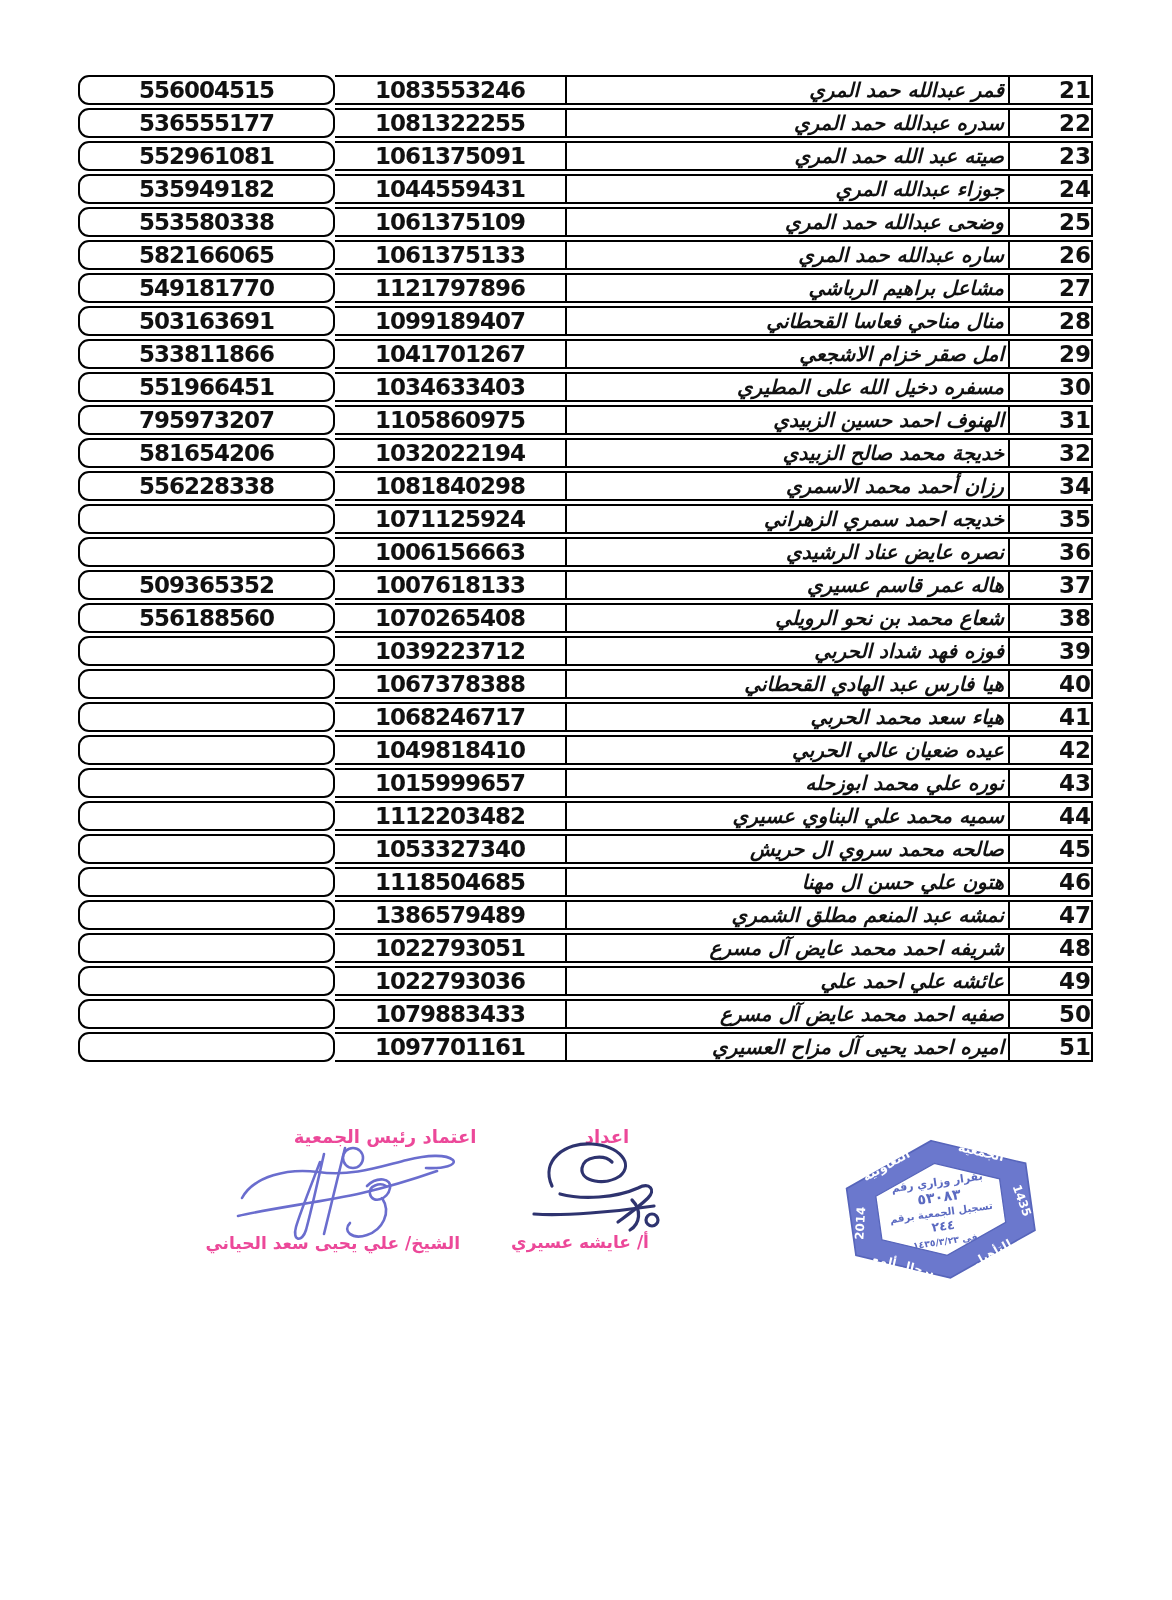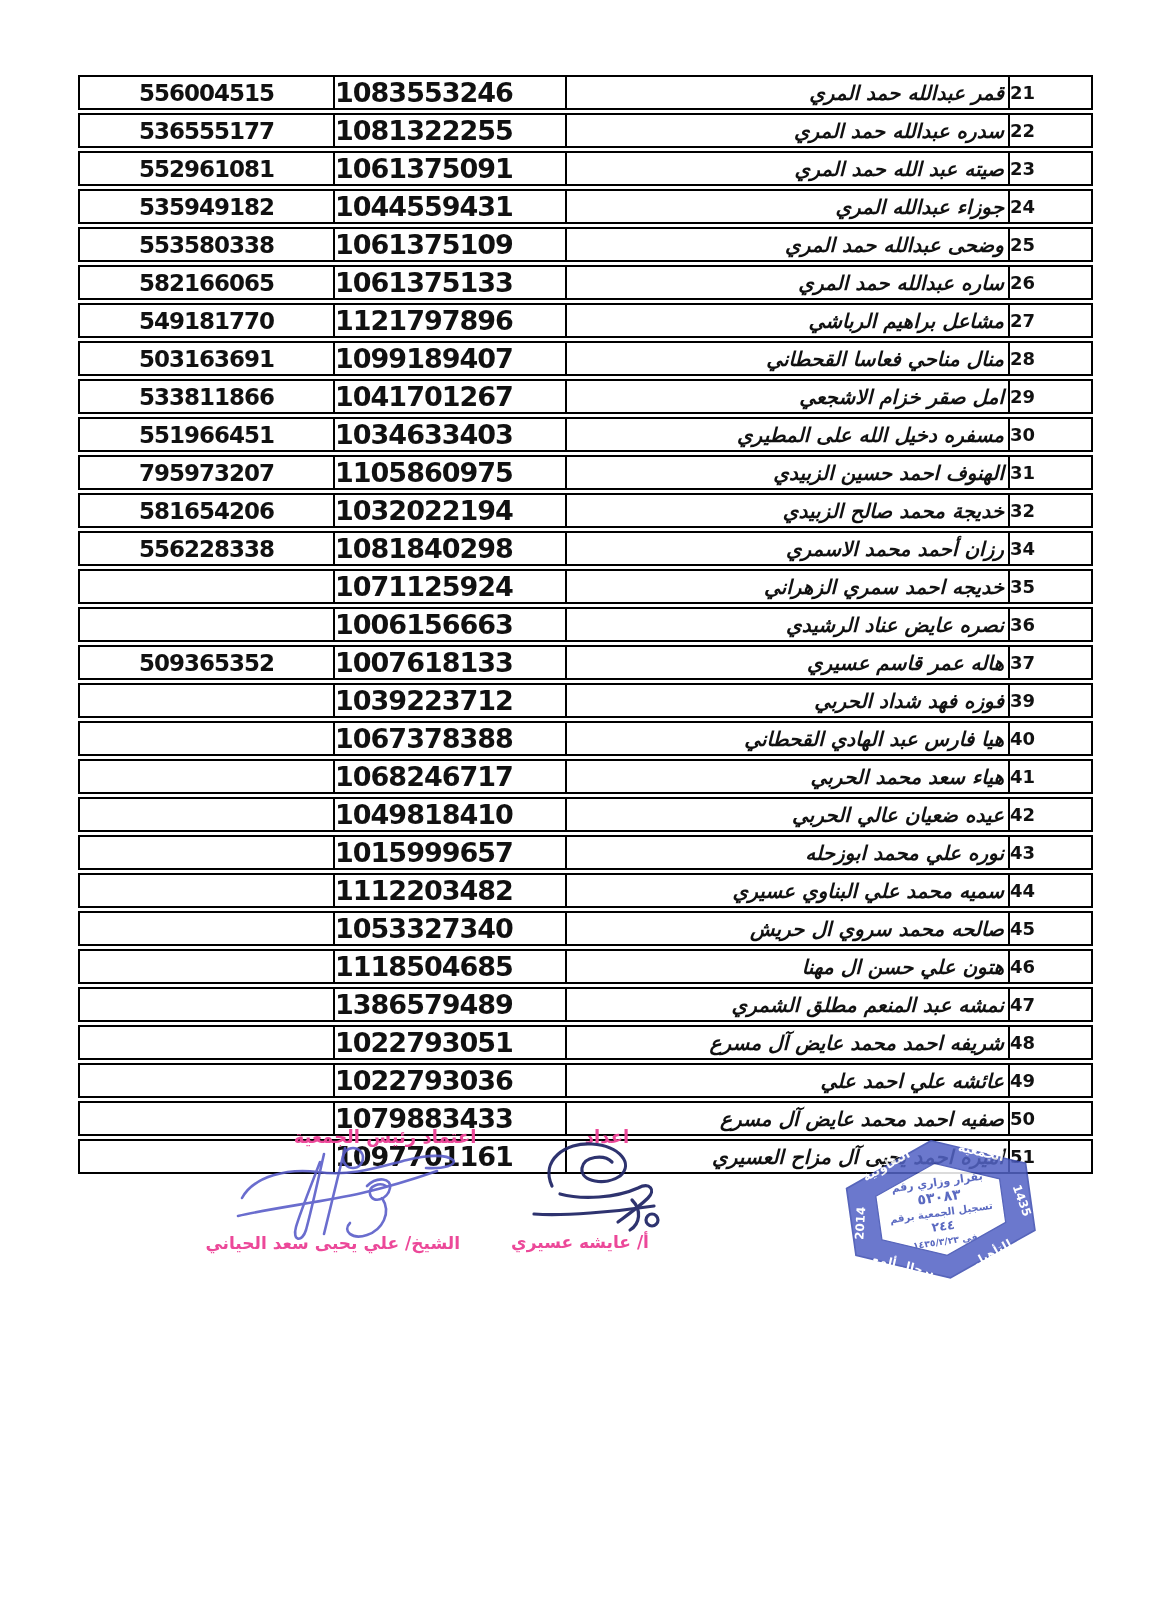--- a/index.html
+++ b/index.html
@@ -12,24 +12,24 @@
   table.roster {
     position:absolute; left:78px; top:72px; width:1015px;
     border-collapse:separate; border-spacing:0 3px; table-layout:fixed;
   }
   table.roster td {
     border:2px solid #000; border-left:none;
     height:26px; vertical-align:middle;
     font-weight:bold; color:#111; overflow:hidden; white-space:nowrap;
   }
   table.roster td:first-child { border-left:2px solid #000; }
-  td.c-phone { text-align:center; font-size:23px; letter-spacing:-1px; }
-  td.c-id    { font-size:27px; letter-spacing:-1px; }
+  td.c-phone { text-align:center; font-size:23px; letter-spacing:-1px;border-radius:11px; }
+  td.c-id    { text-align:center; font-size:23px; letter-spacing:-1px; }
   td.c-name  { direction:rtl; text-align:right; padding-right:4px; font-size:20px;font-style:italic; }
-  td.c-num   { text-align:left; font-size:18px; }
+  td.c-num   { text-align:right; font-size:23px; }
   
   .flabel, .fname {
     position:absolute; font-weight:bold; color:#ec4899;
     direction:rtl; text-align:center; white-space:nowrap;
   }
   .flabel { font-size:18px; }
   .fname  { font-size:17px; }
   #approval-label  { left:285px; top:1126px; width:200px; }
   #prepared-label  { left:547px; top:1126px; width:120px; }
   #approval-name   { left:235px; top:1233px; width:225px; }
@@ -144,20 +144,26 @@
           <td class="c-phone"></td>
           <td class="c-id">1006156663</td>
           <td class="c-name">نصره عايض عناد الرشيدي</td>
           <td class="c-num">36</td>
         </tr>
         <tr>
           <td class="c-phone">509365352</td>
           <td class="c-id">1007618133</td>
           <td class="c-name">هاله عمر قاسم عسيري </td>
           <td class="c-num">37</td>
+        </tr>
+        <tr>
+          <td class="c-phone">556188560</td>
+          <td class="c-id">1070265408</td>
+          <td class="c-name">شعاع محمد بن نحو الرويلي</td>
+          <td class="c-num">38</td>
         </tr>
         <tr>
           <td class="c-phone"></td>
           <td class="c-id">1039223712</td>
           <td class="c-name">فوزه فهد شداد الحربي</td>
           <td class="c-num">39</td>
         </tr>
         <tr>
           <td class="c-phone"></td>
           <td class="c-id">1067378388</td>

